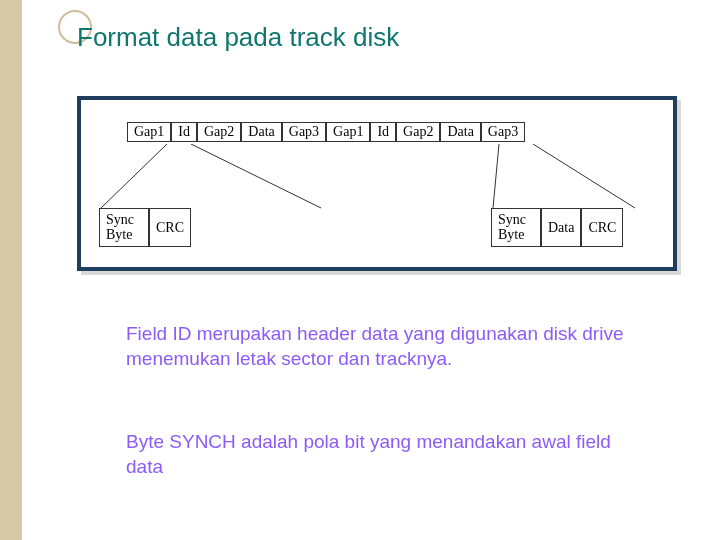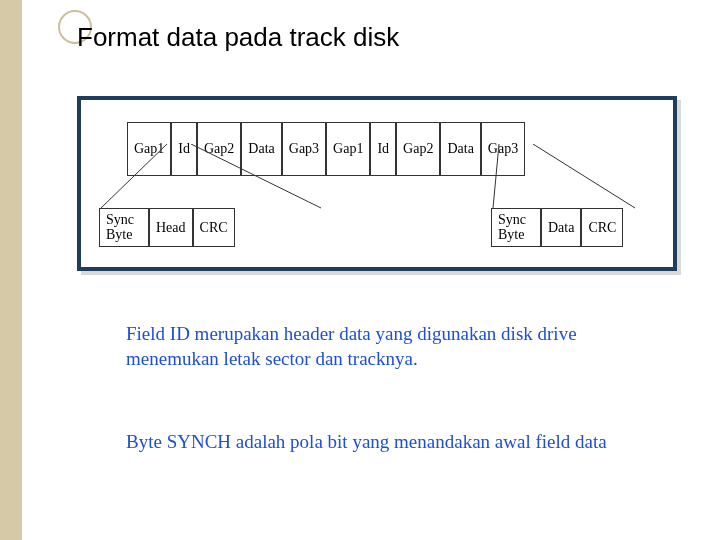--- a/index.html
+++ b/index.html
@@ -22,21 +22,21 @@
     position: absolute;
     border-radius: 50%;
   }
   .c1 { width: 34px; height: 34px; border: 2px solid #a8945c; left: 36px; top: 10px; opacity: 0.6; }
   .c2 { width: 14px; height: 14px; background: radial-gradient(circle,#fff,#c4d6e6); border: 1px solid #7a94aa; left: 58px; top: 117px; }
   .title {
     position: absolute;
     left: 55px;
     top: 22px;
     font-size: 26px;
-    color: #000000;
+    color: #0f766e;
     font-family: Verdana, sans-serif;
   }
   .diagram-box {
     position: absolute;
     left: 55px;
     top: 96px;
     width: 600px;
     height: 175px;
     border: 4px solid #1f3d5c;
     background: #fff;
@@ -45,21 +45,21 @@
   .seq-row {
     position: absolute;
     top: 22px;
     left: 46px;
     display: flex;
   }
   .cell {
     border: 1px solid #333;
     font-family: "Times New Roman", serif;
     font-size: 14px;
-    padding: 18px 6px;
+    padding: 1px 6px;
     background: #fff;
     white-space: nowrap;
   }
   .id-detail {
     position: absolute;
     top: 108px;
     left: 18px;
     display: flex;
   }
   .data-detail {
@@ -87,23 +87,23 @@
     width: 600px;
     height: 70px;
     pointer-events: none;
   }
   svg.conn line { stroke: #333; stroke-width: 1; }
   .body-text {
     position: absolute;
     left: 104px;
     width: 520px;
     font-size: 19px;
-    color: #1d4ed8;
+    color: #8b5cf6;
     line-height: 1.3;
-    font-family: Liberation Serif, serif;
+    font-family: Liberation Sans, sans-serif;
   }
   .p1 { top: 322px; }
   .p2 { top: 430px; }
 </style>
 </head>
 <body>
 
 <div class="ribbon"></div>
 <div class="circle-deco c1"></div>
 <div class="circle-deco c2"></div>
@@ -127,21 +127,20 @@
   <svg class="conn">
     <line x1="86" y1="0" x2="20" y2="64"></line>
     <line x1="110" y1="0" x2="240" y2="64"></line>
     <line x1="418" y1="0" x2="412" y2="64"></line>
     <line x1="452" y1="0" x2="554" y2="64"></line>
   </svg>
 
   <div class="id-detail">
     <div class="cell2 sync">Sync
 Byte</div>
-    <div class="cell2">Head</div>
     <div class="cell2">CRC</div>
   </div>
 
   <div class="data-detail">
     <div class="cell2 sync">Sync
 Byte</div>
     <div class="cell2">Data</div>
     <div class="cell2">CRC</div>
   </div>
 </div>

